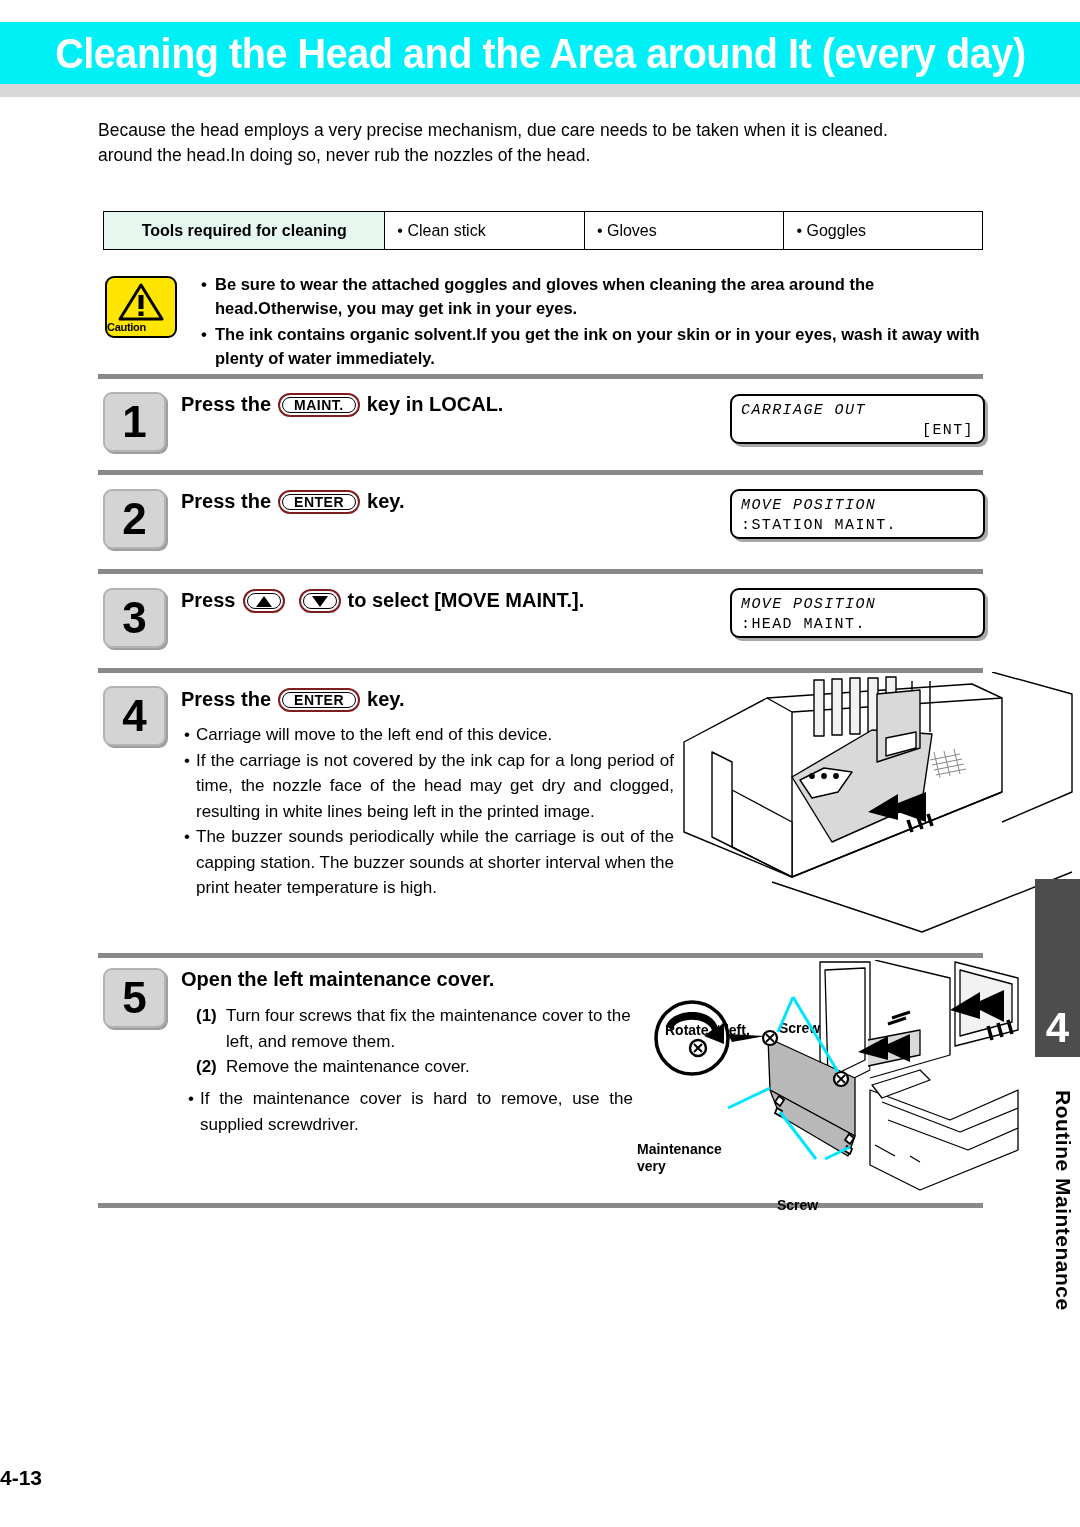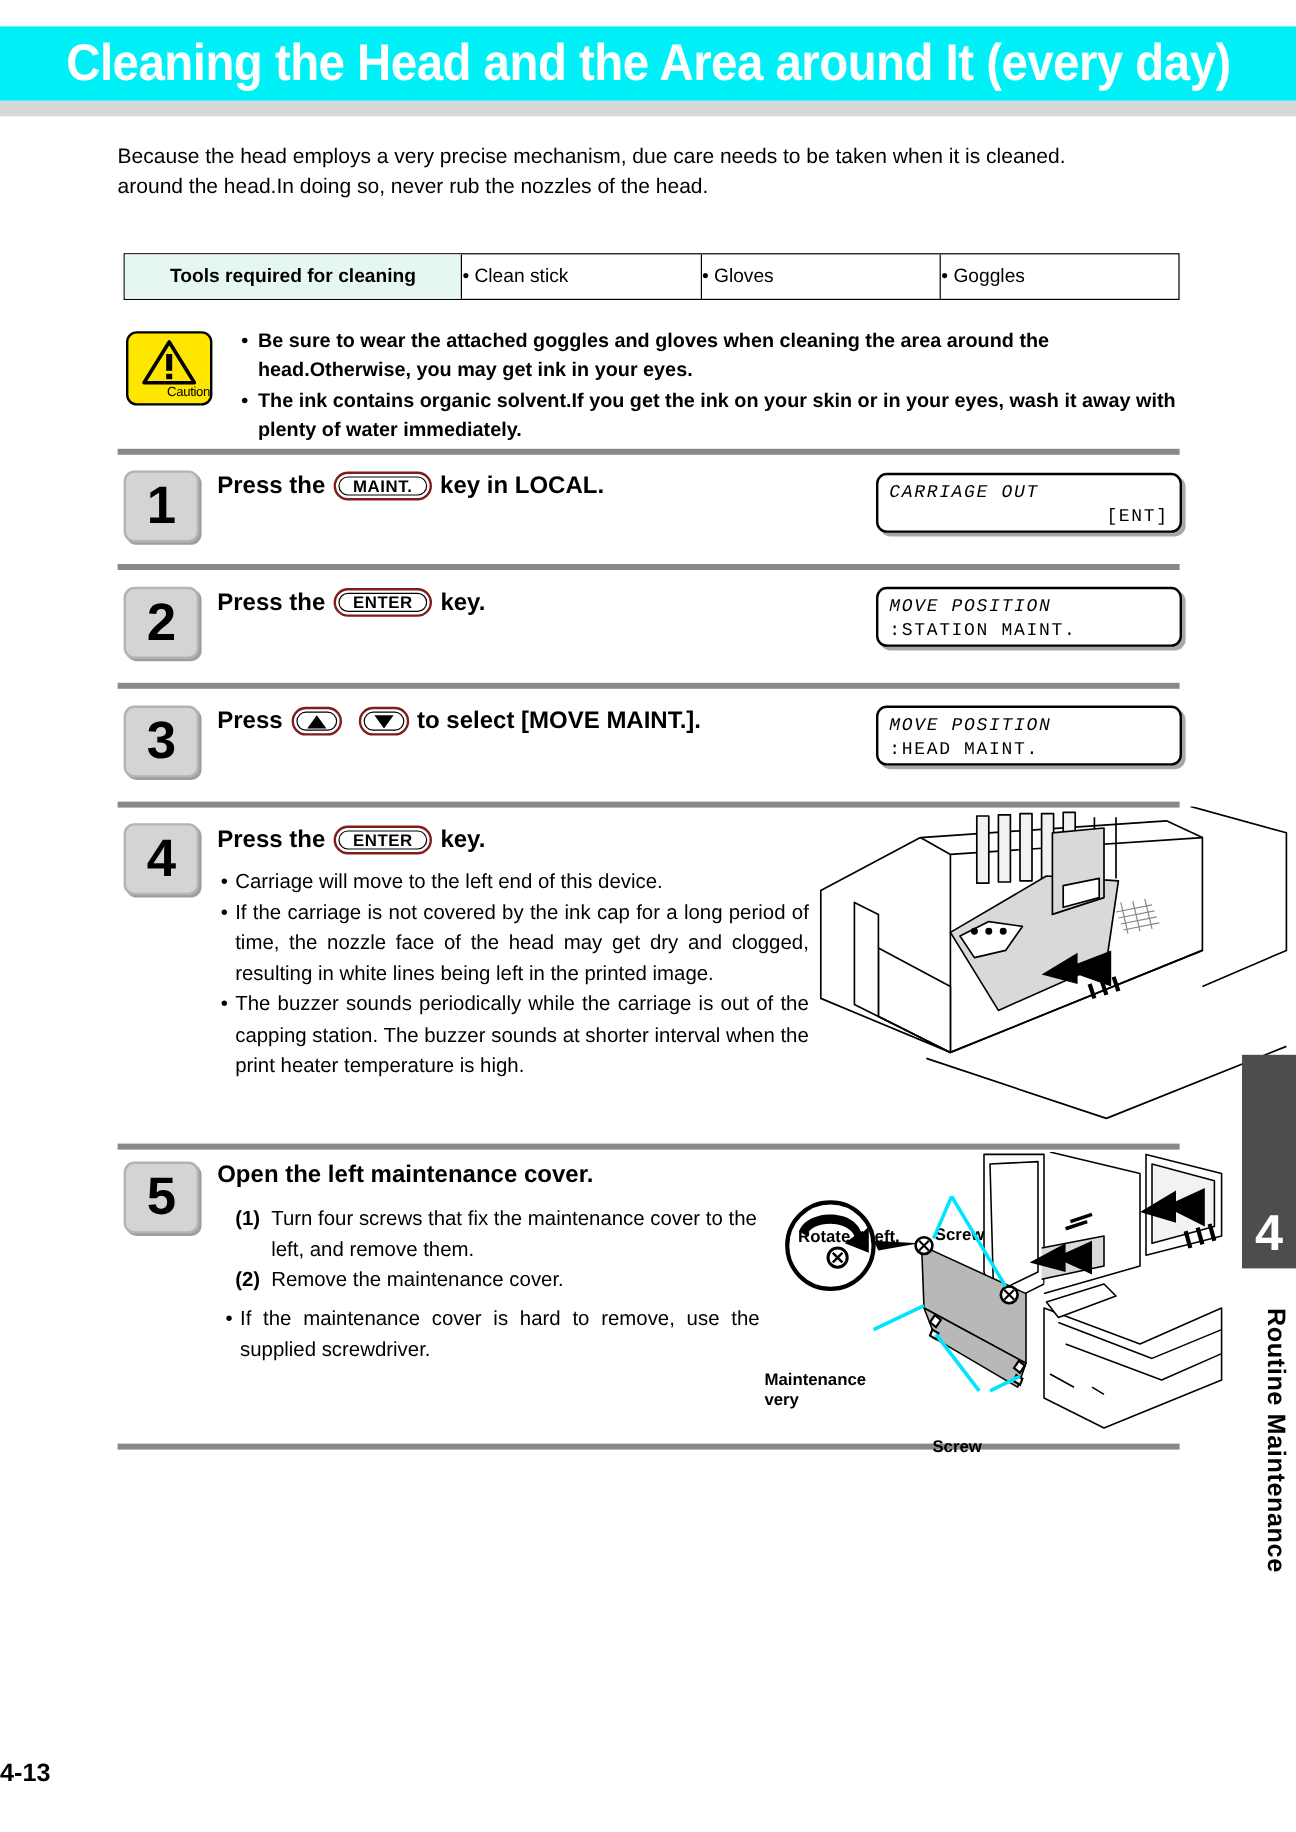--- a/index.html
+++ b/index.html
@@ -52,20 +52,21 @@
   .tools-table {
     position: absolute; left: 103px; top: 211px;
     width: 880px; height: 39px;
     display: flex;
     border: 1px solid #000;
   }
   .tools-cell {
     border-right: 1px solid #000;
     display: flex; align-items: center;
     font-size: 16px;
+    padding-left: 12px;
   }
   .tools-cell:last-child { border-right: none; }
   .tools-head {
     width: 282px;
     background: #e6f7f0;
     justify-content: center;
     font-weight: bold;
     font-size: 16px;
     padding-left: 0;
   }
@@ -86,22 +87,22 @@
     border-radius: 9px;
     position: relative;
     margin-top: 4px;
   }
   .caution-icon .tri {
     position: absolute; left: 50%; top: 5px;
     transform: translateX(-50%);
   }
   .caution-icon .cap {
     position: absolute; left: 0; right: 0; bottom: 3px;
-    text-align: right;
-    font-size: 11px; font-weight: normal;
+    text-align: left;
+    font-size: 11px; font-weight: bold;
     letter-spacing: -0.3px;
     line-height: 11px;
   }
   .caution-body {
     margin-left: 24px;
     font-size: 16.5px;
     font-weight: bold;
     line-height: 24px;
   }
   .caution-li { display: flex; margin-bottom: 2px; }
@@ -125,21 +126,21 @@
     display: flex; align-items: center; justify-content: center;
     font-size: 44px; font-weight: bold;
     font-family: "Liberation Sans Narrow","Liberation Sans", sans-serif;
     color: #000;
     box-shadow: 2px 2px 0 #9e9e9e;
   }
   .step-title {
     position: absolute;
     font-size: 20px; font-weight: bold;
     white-space: nowrap;
-    display: flex; align-items: center;
+    display: flex; align-items: flex-start;
   }
 
   
   .key {
     display: inline-flex; align-items: center; justify-content: center;
     border: 2px solid #7f1d1d;
     border-radius: 999px;
     background: #fff;
     font-size: 14px; font-weight: bold;
     letter-spacing: 0.5px;

